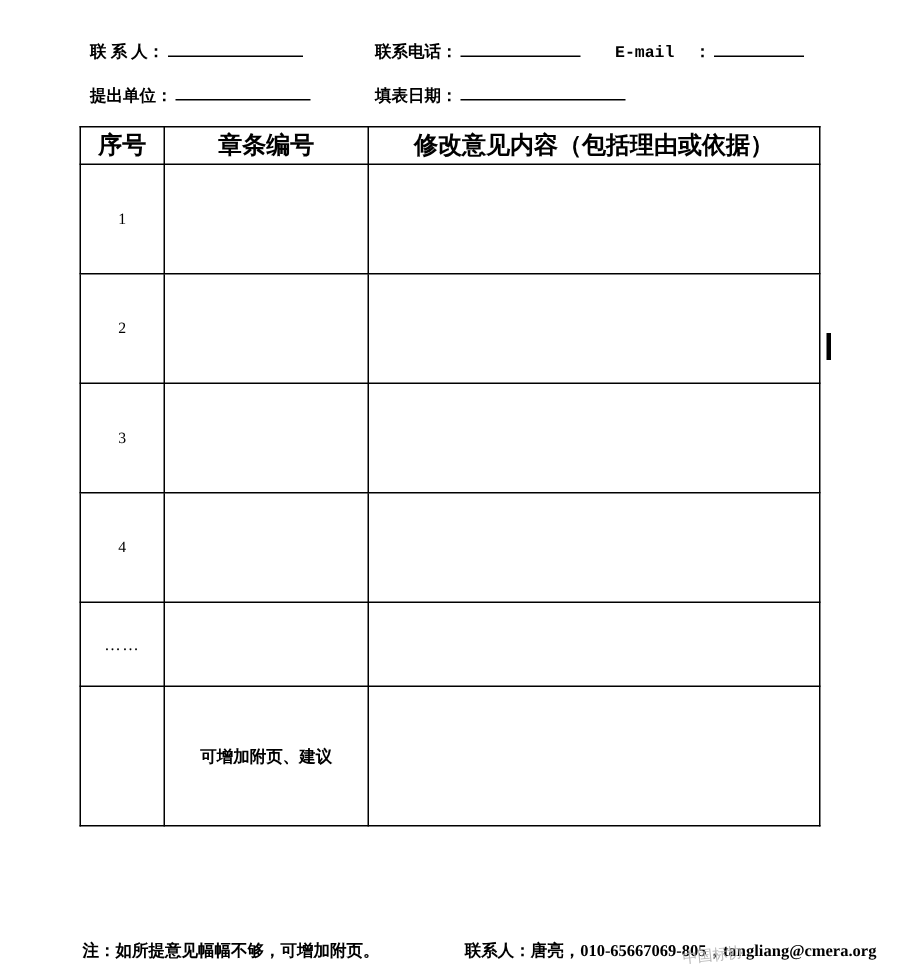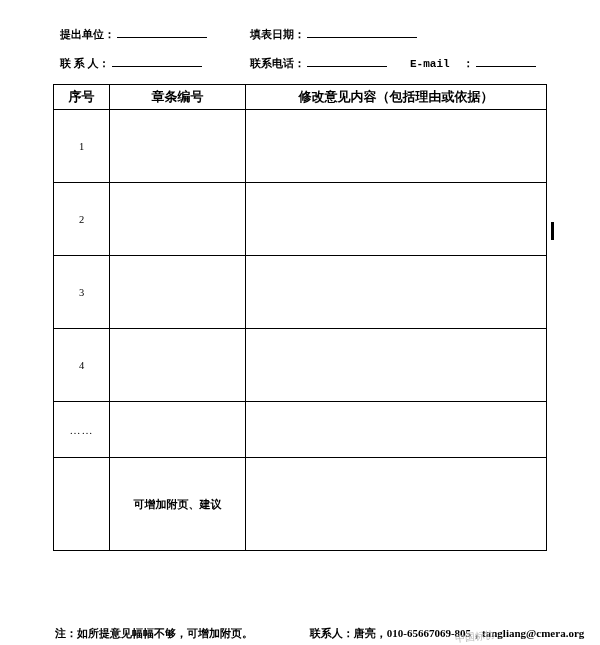--- a/index.html
+++ b/index.html
@@ -85,21 +85,21 @@
   table.feedback td, table.feedback th {
     border: 1px solid #000000;
     padding: 0;
     font-size: 11px;
     font-weight: bold;
     vertical-align: middle;
     text-align: center;
   }
   table.feedback thead th {
     height: 24px;
-    font-size: 13px;
+    font-size: 16px;
   }
   .col-no { width: 55px; }
   .col-clause { width: 135px; }
   .col-content { width: 300px; }
   .row-body td {
     height: 72px;
   }
   .row-body td.idx {
     font-size: 10.5px;
     font-weight: normal;
@@ -149,40 +149,40 @@
 </style>
 </head>
 <body>
 
 <div class="page">
 
 
   <div class="meta">
     <div class="meta-row">
       <span class="meta-cell first">
+        <span class="meta-label">联 系 人：</span>
+        <span class="meta-line ln-c"></span>
+      </span>
+      <span class="meta-cell second">
+        <span class="meta-label">联系电话：</span>
+        <span class="meta-line ln-d"></span>
+      </span>
+      <span class="meta-cell third">
+        <span class="meta-label email-lbl">E-mail  ：</span>
+        <span class="meta-line ln-e"></span>
+      </span>
+    </div>
+    <div class="meta-row">
+      <span class="meta-cell first">
         <span class="meta-label">提出单位：</span>
         <span class="meta-line ln-a"></span>
       </span>
       <span class="meta-cell third">
         <span class="meta-label">填表日期：</span>
         <span class="meta-line ln-b"></span>
-      </span>
-    </div>
-    <div class="meta-row">
-      <span class="meta-cell first">
-        <span class="meta-label">联 系 人：</span>
-        <span class="meta-line ln-c"></span>
-      </span>
-      <span class="meta-cell second">
-        <span class="meta-label">联系电话：</span>
-        <span class="meta-line ln-d"></span>
-      </span>
-      <span class="meta-cell third">
-        <span class="meta-label email-lbl">E-mail  ：</span>
-        <span class="meta-line ln-e"></span>
       </span>
     </div>
   </div>
 
   <table class="feedback">
     <thead>
       <tr>
         <th class="col-no">序号</th>
         <th class="col-clause">章条编号</th>
         <th class="col-content">修改意见内容（包括理由或依据）</th>

